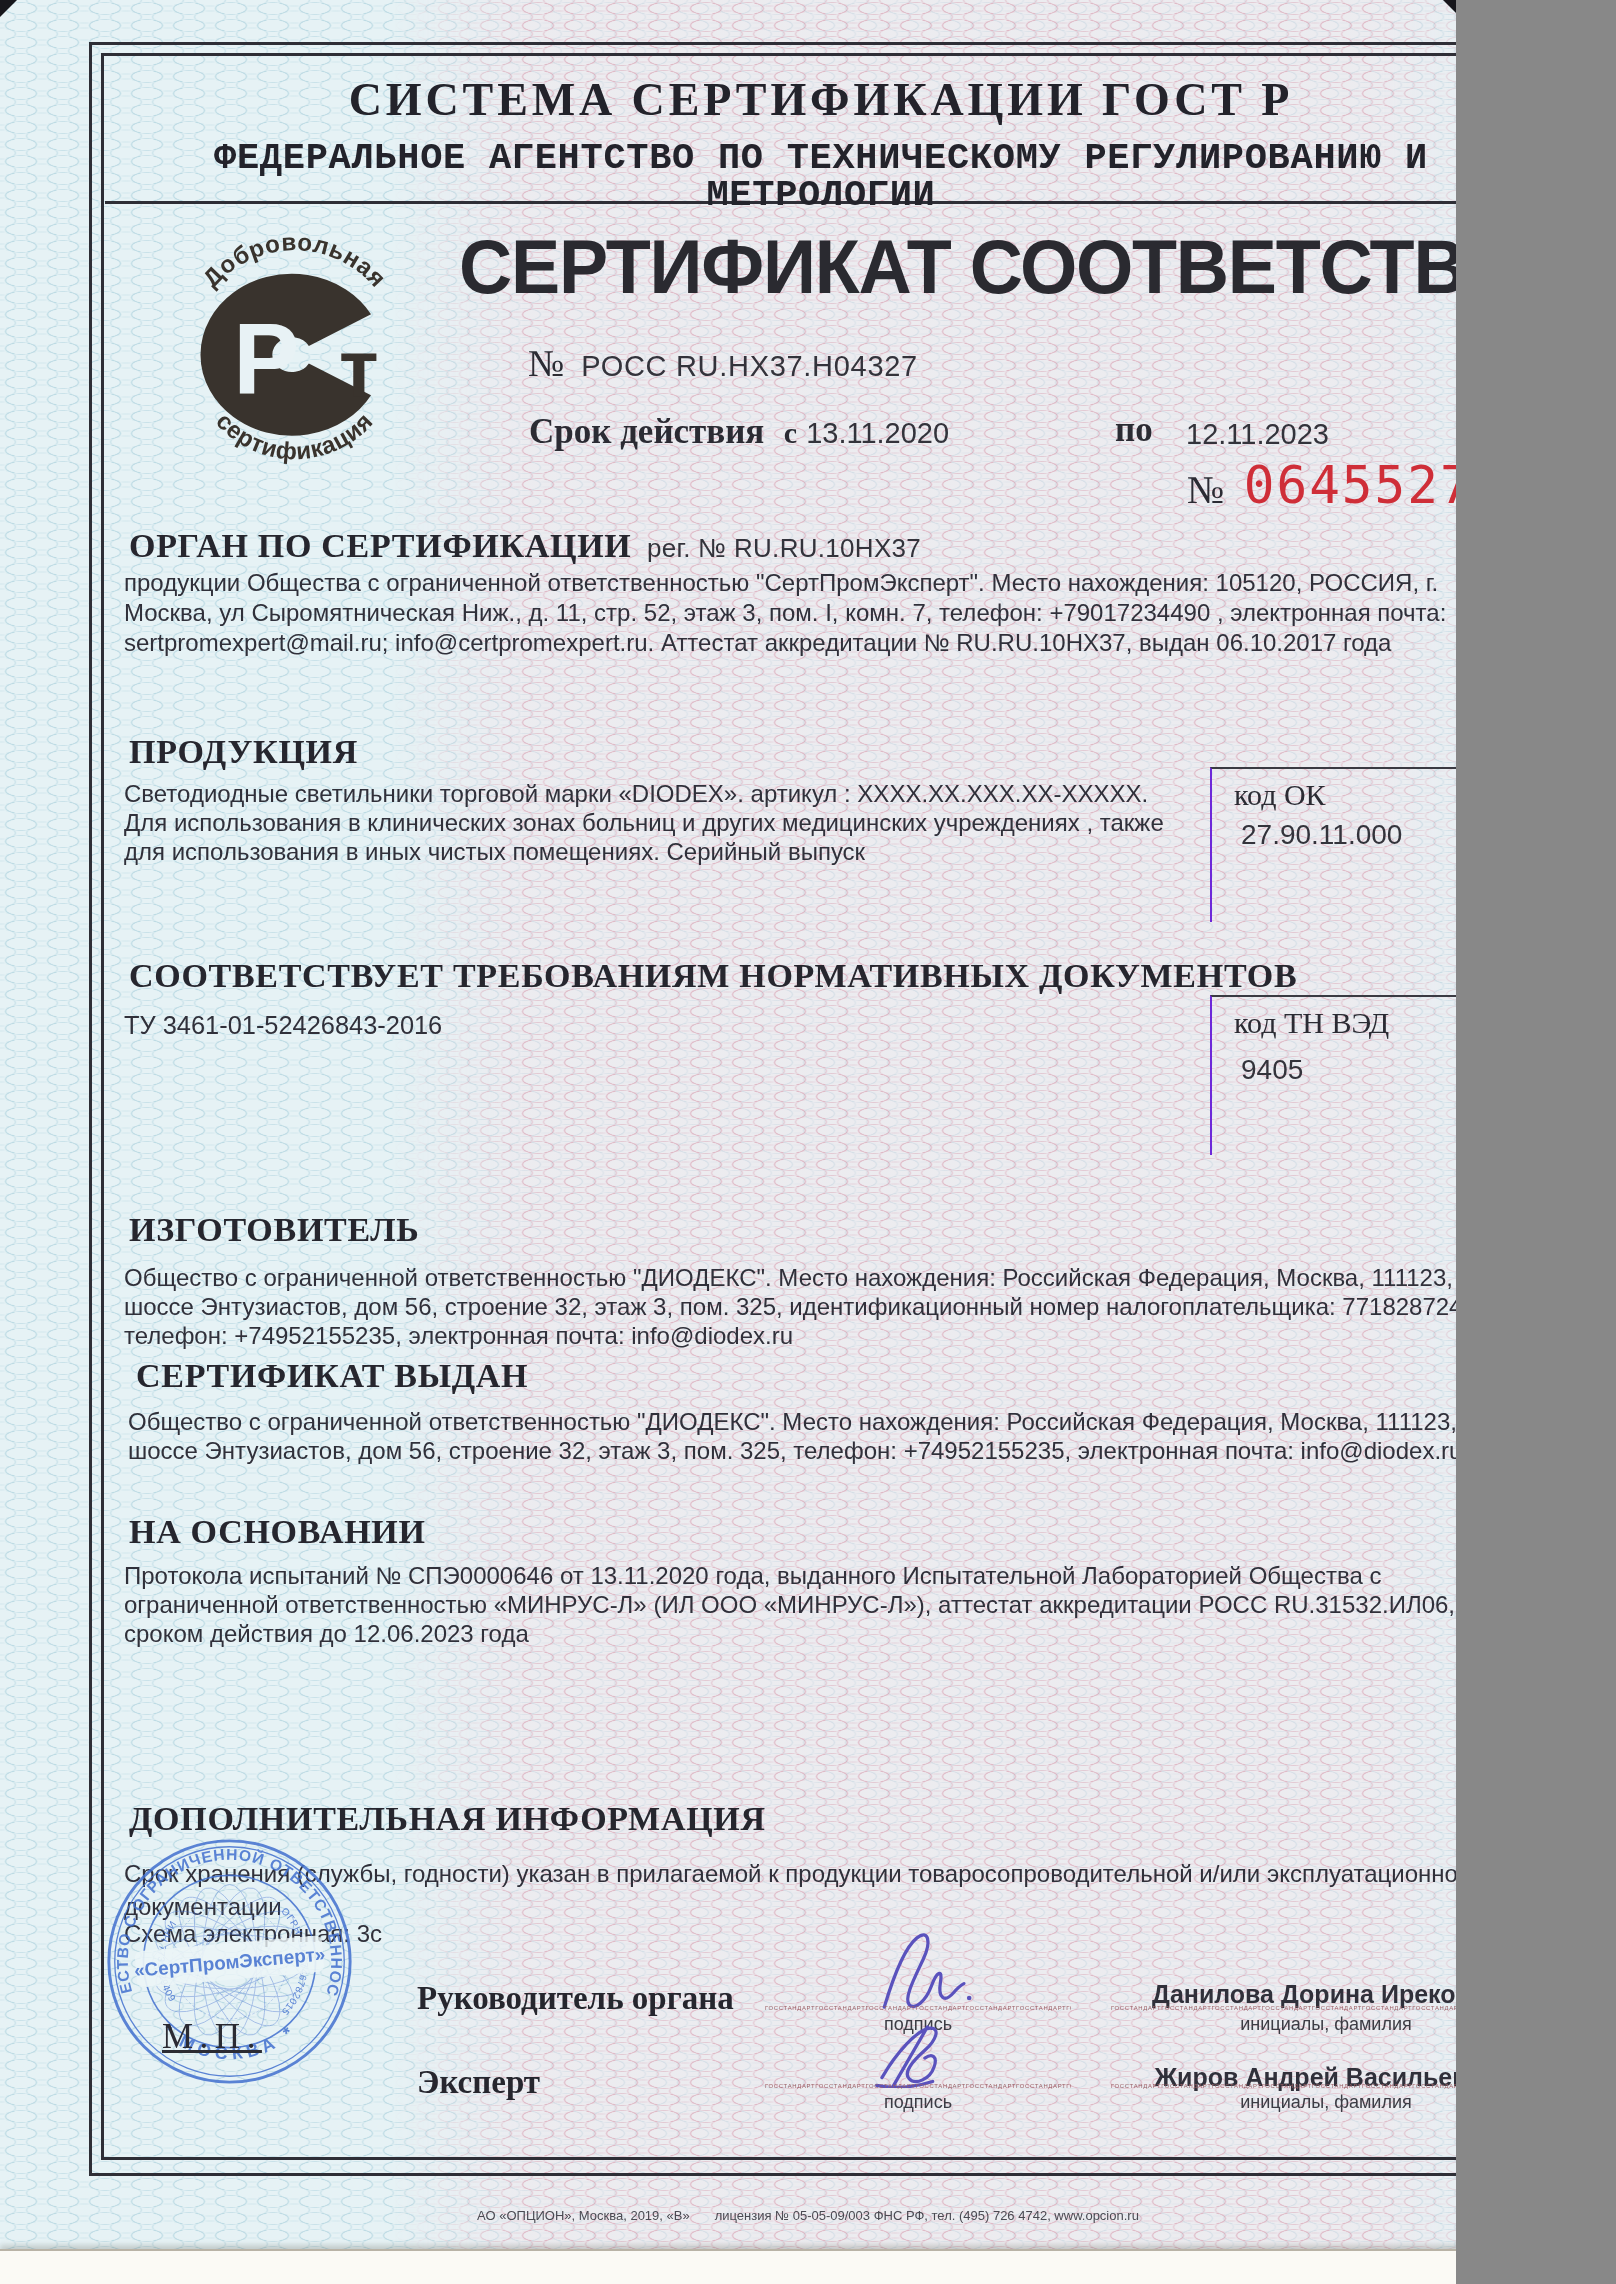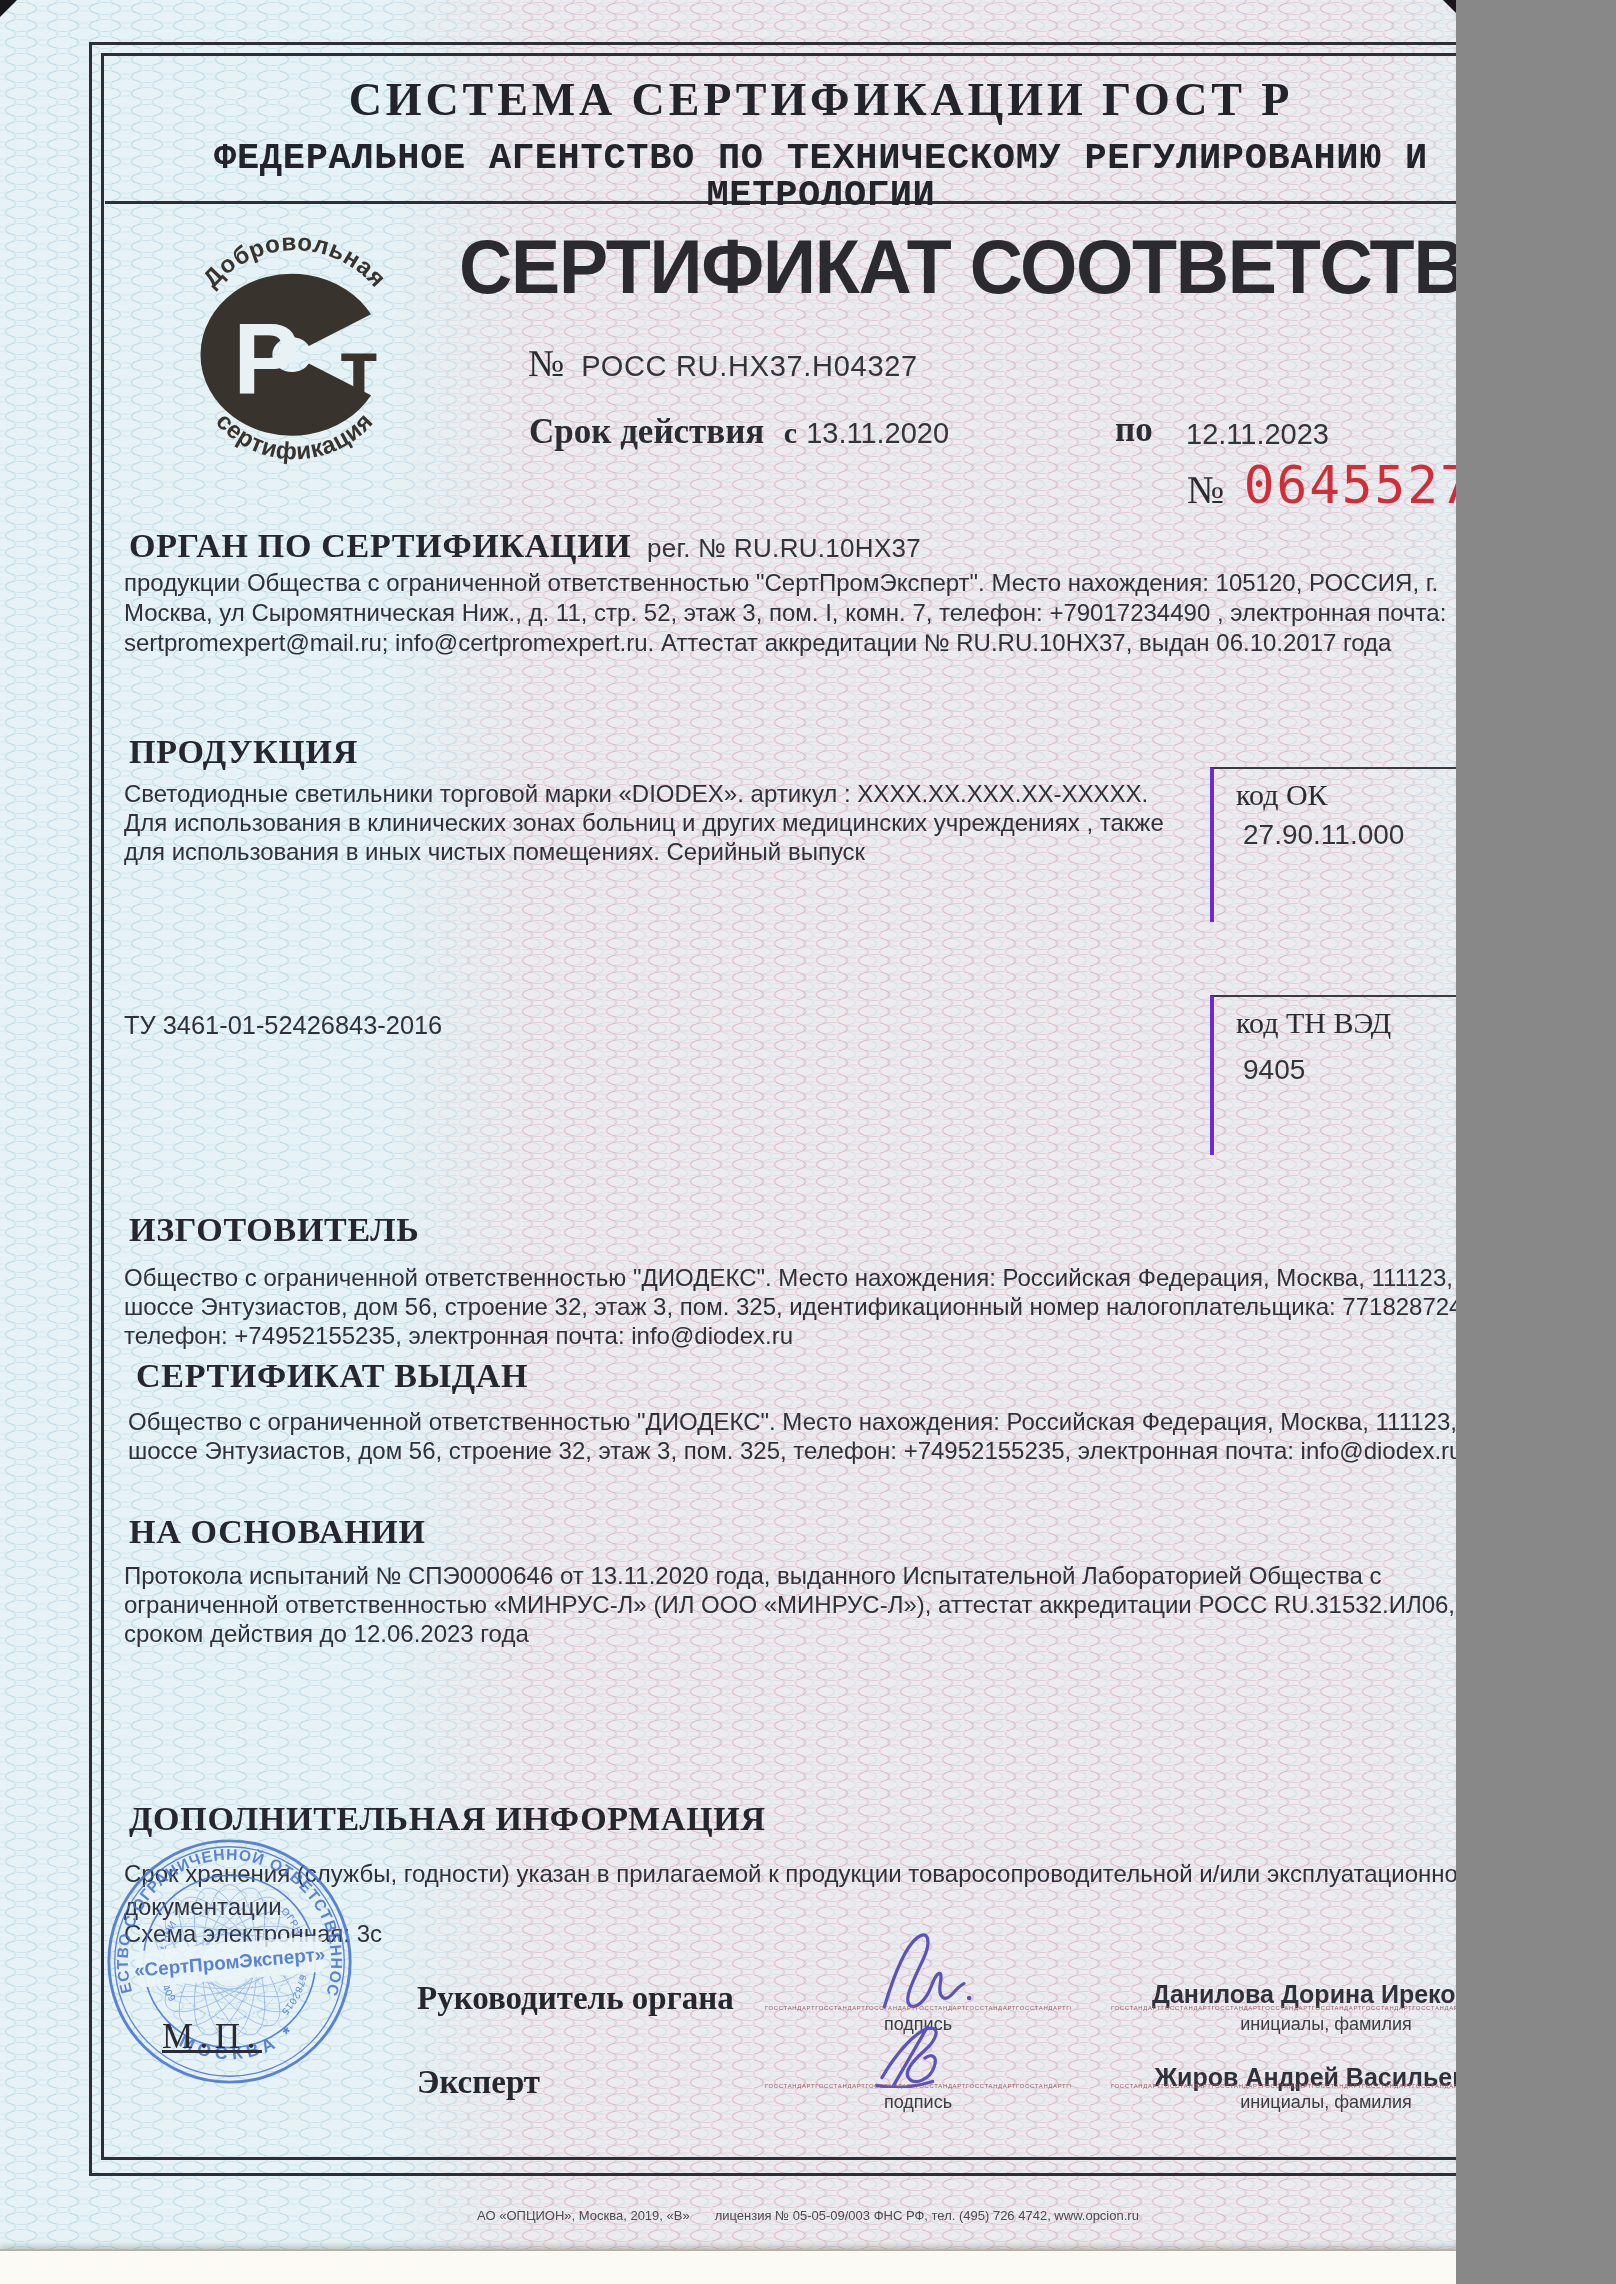--- a/index.html
+++ b/index.html
@@ -57,21 +57,21 @@
 
   .blankno-row{position:absolute;left:1187px;top:456px;display:flex;align-items:baseline;}
   .blankno-label{font-size:39px;color:#2b2b33;}
   .blankno-value{font-size:51px;letter-spacing:2px;margin-left:19.5px;color:#cf2e38;font-weight:normal;}
 
   .sec-title{font-family:"Liberation Serif","DejaVu Serif",serif;font-weight:bold;font-size:34px;
     letter-spacing:0.7px;color:#26262e;line-height:1;}
   .sec-reg{font-size:26px;color:#33333b;margin-left:15.6px;letter-spacing:0.3px;}
   .body-text{font-size:24px;line-height:30px;color:#30303a;}
 
-  .code-box{position:absolute;border-top:2px solid #3a3a42;border-left:4px solid #6d28d9;box-sizing:border-box;}
+  .code-box{position:absolute;border-top:2px solid #3a3a42;border-left:2px solid #6d28d9;box-sizing:border-box;}
   .code-label{font-family:"Liberation Serif","DejaVu Serif",serif;font-size:30px;color:#2b2b33;margin:9px 0 0 22px;}
   .code-value{font-size:28px;color:#33333b;margin:6.5px 0 0 29px;}
 
   .micro-line{position:absolute;height:8.5px;overflow:hidden;white-space:nowrap;
     font-size:5.9px;letter-spacing:0.7px;color:#9b6066;line-height:7.2px;}
   .sig-caption{position:absolute;text-align:center;font-size:18px;color:#3c3c44;}
   .sig-name{position:absolute;text-align:center;font-size:25px;color:#30303a;font-weight:bold;}
   .role{position:absolute;font-family:"Liberation Serif","DejaVu Serif",serif;font-weight:bold;font-size:33px;color:#26262e;}
   .mp{position:absolute;left:162px;top:2017px;font-family:"Liberation Serif","DejaVu Serif",serif;
     font-size:35px;letter-spacing:6.5px;color:#2b2b33;text-decoration:underline;}
@@ -140,20 +140,21 @@
   </div>
   <div class="abs body-text sans" style="left:124px;top:568px;width:1391px;">продукции Общества с ограниченной ответственностью "СертПромЭксперт". Место нахождения: 105120, РОССИЯ, г. Москва, ул Сыромятническая Ниж., д. 11, стр. 52, этаж 3, пом. I, комн. 7, телефон: +79017234490 , электронная почта: sertpromexpert@mail.ru; info@certpromexpert.ru. Аттестат аккредитации № RU.RU.10НХ37, выдан 06.10.2017 года</div>
 
   <div class="abs sec-title" style="left:129px;top:735px;">ПРОДУКЦИЯ</div>
   <div class="abs body-text sans" style="left:124px;top:779px;width:1072px;line-height:29px;">Светодиодные светильники торговой марки «DIODEX». артикул : XXXX.XX.XXX.XX-XXXXX. Для использования в клинических зонах больниц и других медицинских учреждениях , также для использования в иных чистых помещениях. Серийный выпуск</div>
   <div class="code-box" style="left:1210px;top:767px;width:309px;height:155px;">
     <div class="code-label">код ОК</div>
     <div class="code-value sans">27.90.11.000</div>
   </div>
 
+  <div class="abs sec-title" style="left:129px;top:959px;">СООТВЕТСТВУЕТ ТРЕБОВАНИЯМ НОРМАТИВНЫХ ДОКУМЕНТОВ</div>
   <div class="abs body-text sans" style="left:124px;top:1010px;font-size:25.4px;">ТУ 3461-01-52426843-2016</div>
   <div class="code-box" style="left:1210px;top:995px;width:309px;height:160px;">
     <div class="code-label">код ТН ВЭД</div>
     <div class="code-value sans" style="margin-top:14.3px;">9405</div>
   </div>
 
   <div class="abs sec-title" style="left:129px;top:1213px;">ИЗГОТОВИТЕЛЬ</div>
   <div class="abs body-text sans" style="left:124px;top:1263px;width:1394px;line-height:29px;">Общество с ограниченной ответственностью "ДИОДЕКС". Место нахождения: Российская Федерация, Москва, 111123, шоссе Энтузиастов, дом 56, строение 32, этаж 3, пом. 325, идентификационный номер налогоплательщика: 7718287240, телефон: +74952155235, электронная почта: info@diodex.ru</div>
 
   <div class="abs sec-title" style="left:136px;top:1359px;">СЕРТИФИКАТ ВЫДАН</div>

